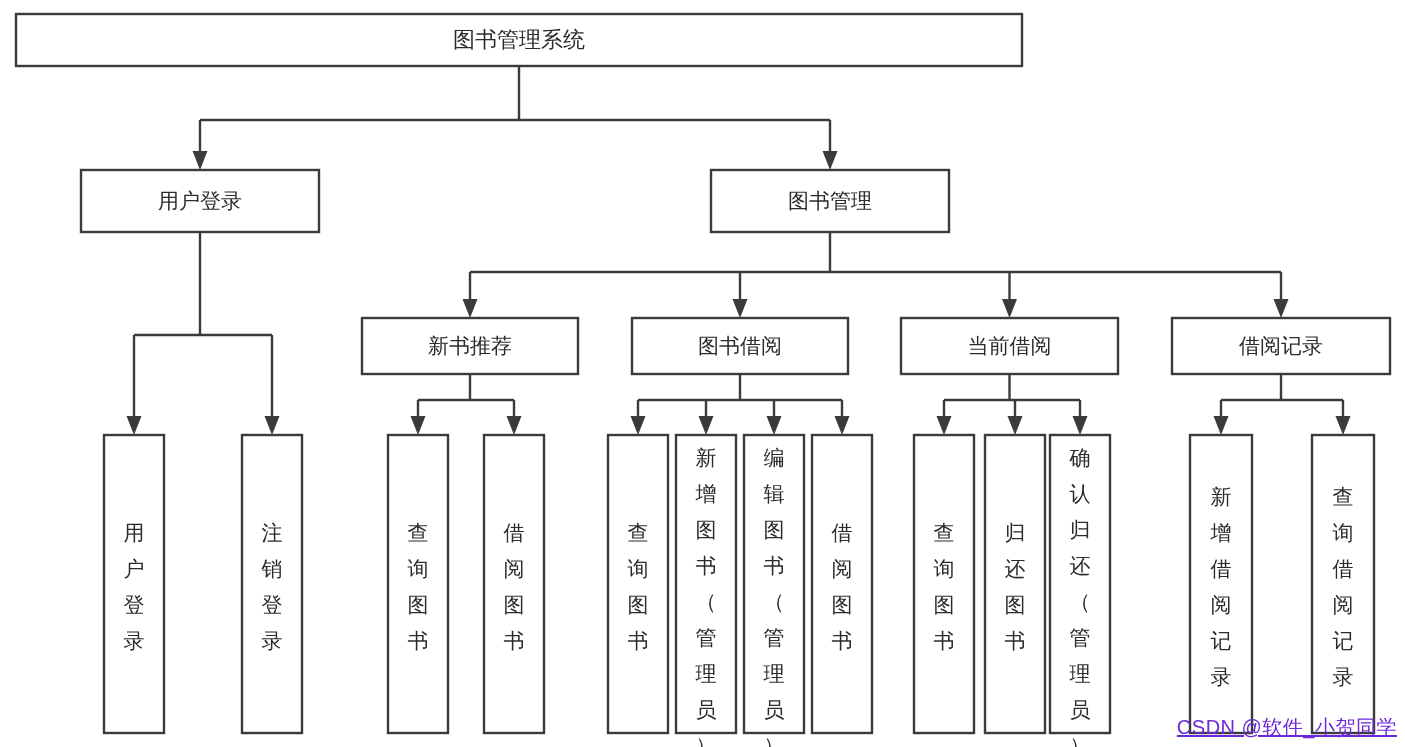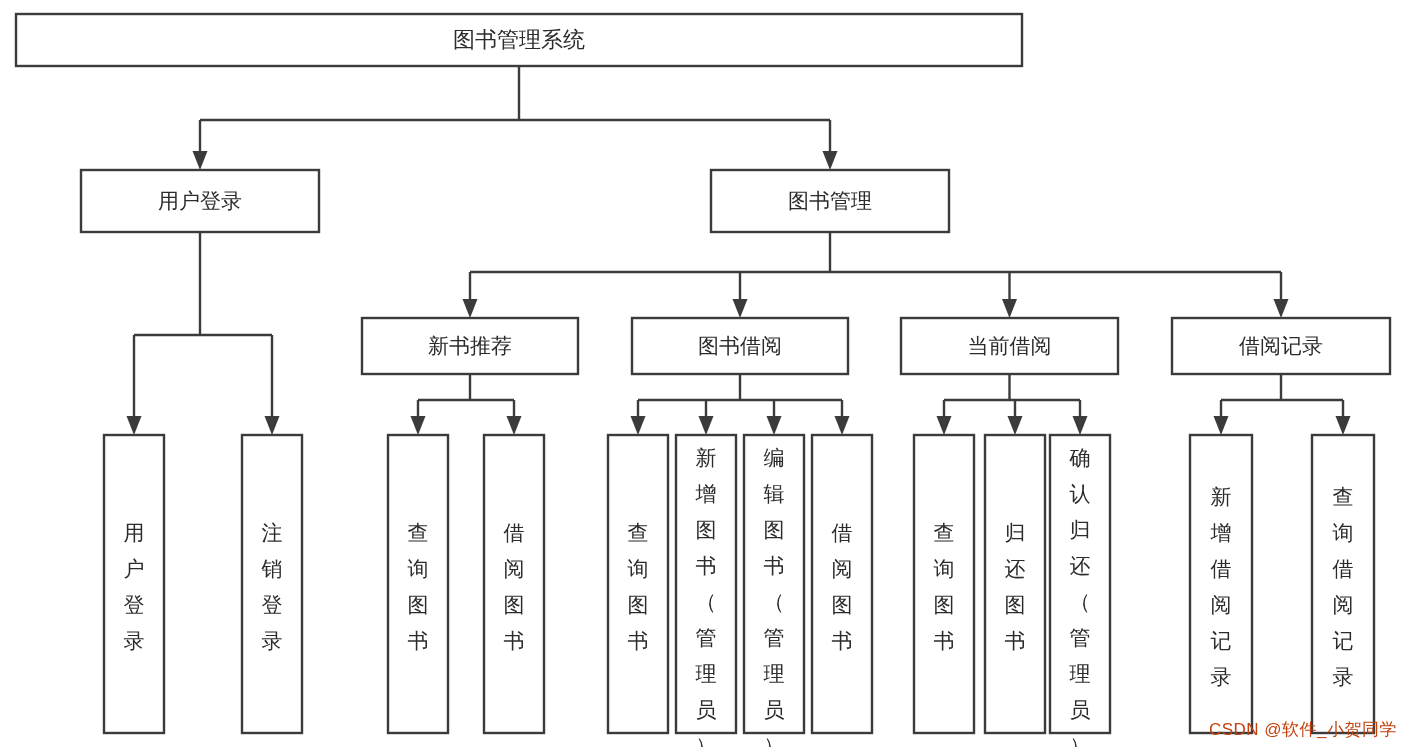--- a/index.html
+++ b/index.html
@@ -56,25 +56,26 @@
     fill: #2b2b2b;
     font-size: 21px;
     text-anchor: middle;
     white-space: pre;
   }
   .watermark {
     position: absolute;
     right: 8px;
     bottom: 6px;
     font-family: "Liberation Sans", "DejaVu Sans", sans-serif;
-    font-size: 17px;
-    color: #c2410c;
+    font-size: 20px;
+    color: #6d28d9;
     letter-spacing: 0.5px;
     user-select: none;
     pointer-events: none;
+    text-decoration: underline;
   }
 </style>
 </head>
 <body>
 
 <div id="diagram-root">
 
   <svg id="tree-svg" viewBox="0 0 1405 747" xmlns="http://www.w3.org/2000/svg">
     <g id="connectors-layer">
         <line x1="519" y1="66" x2="519" y2="120" class="connector"></line>

